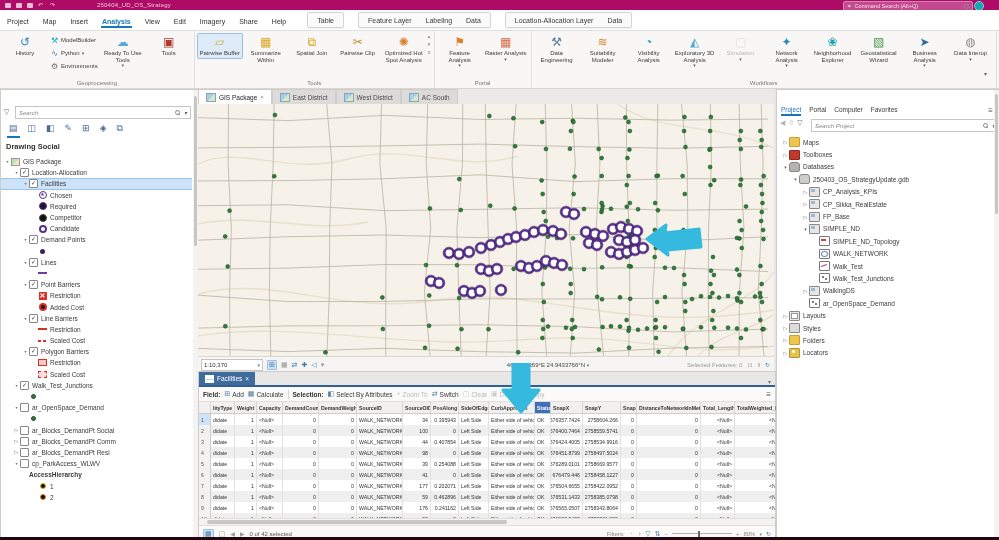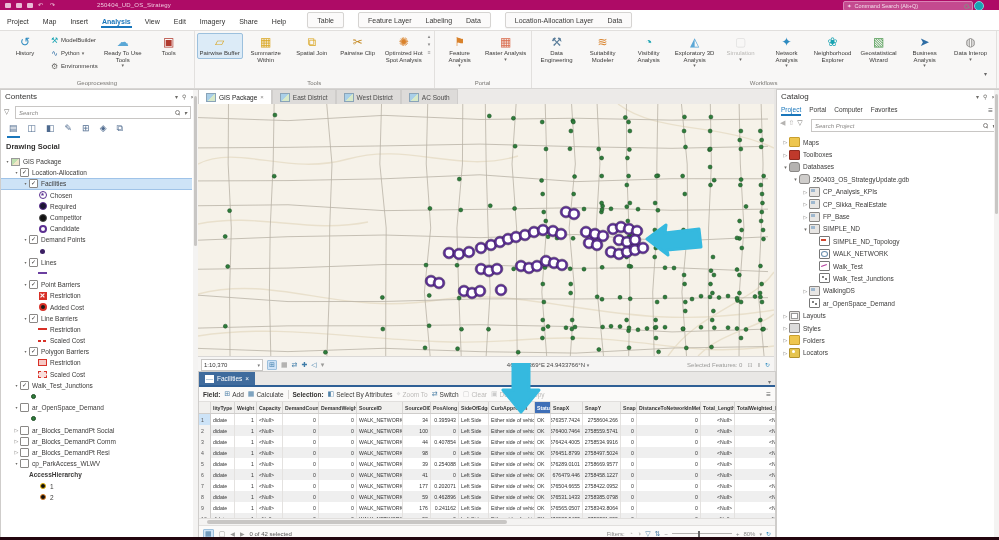--- a/index.html
+++ b/index.html
@@ -348,27 +348,20 @@
       <div class="rgroup">
         <div class="rbtns">
           <div class="rbtn big"></div>
         </div>
         <div class="rlabel">Raster</div>
       </div>
     </div>
   <div id="ribbon-collapse" class="abs">▾</div>
 
   <div id="contents" class="abs panel">
-    <div class="phead">
-      <span>Contents</span>
-      <span class="sp"></span>
-      <span class="pico">▾</span>
-      <span class="pico">⚲</span>
-      <span class="pico">×</span>
-    </div>
     <span id="c-filter">▽</span>
     <div id="c-search" class="fakeinput">
       <span>Search</span>
       <span style="margin-left:auto" class="mag"></span>
       <span class="pico">▾</span>
     </div>
     <div id="c-tools">
         <span class="ctool active">▤</span>
         <span class="ctool">◫</span>
         <span class="ctool">◧</span>
@@ -1244,27 +1237,20 @@
           </div>
         <span>+</span>
         <span>80%</span>
         <span style="font-size:5px">▾</span>
         <span style="color:#2e8bc0">↻</span>
       </div>
     </div>
   </div>
 
   <div id="catalog" class="abs panel">
-    <div class="phead">
-      <span>Catalog</span>
-      <span class="sp"></span>
-      <span class="pico">▾</span>
-      <span class="pico">⚲</span>
-      <span class="pico">×</span>
-    </div>
     <div id="cat-tabs">
         <div class="cattab active">Project</div>
         <div class="cattab">Portal</div>
         <div class="cattab">Computer</div>
         <div class="cattab">Favorites</div>
       </div>
     <span id="cat-menu">≡</span>
     <div id="cat-nav">
       <span>◀</span>
       <span>⇧</span>

